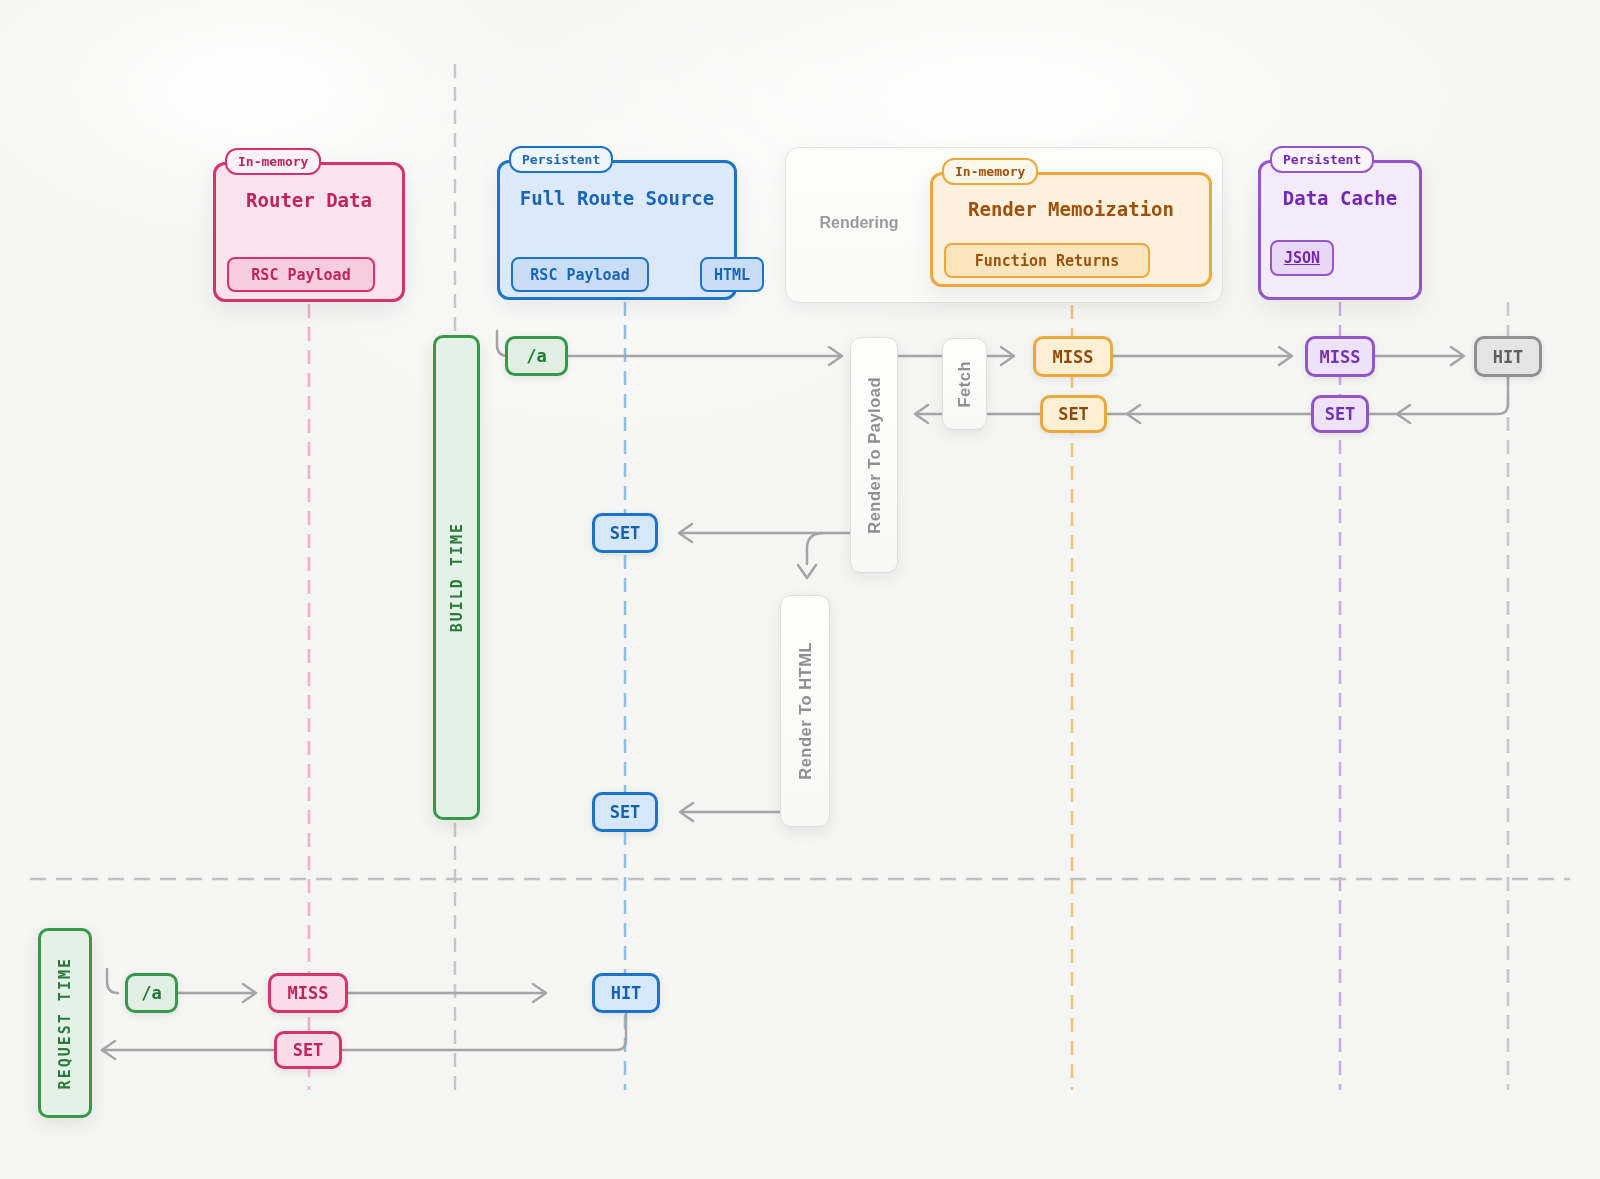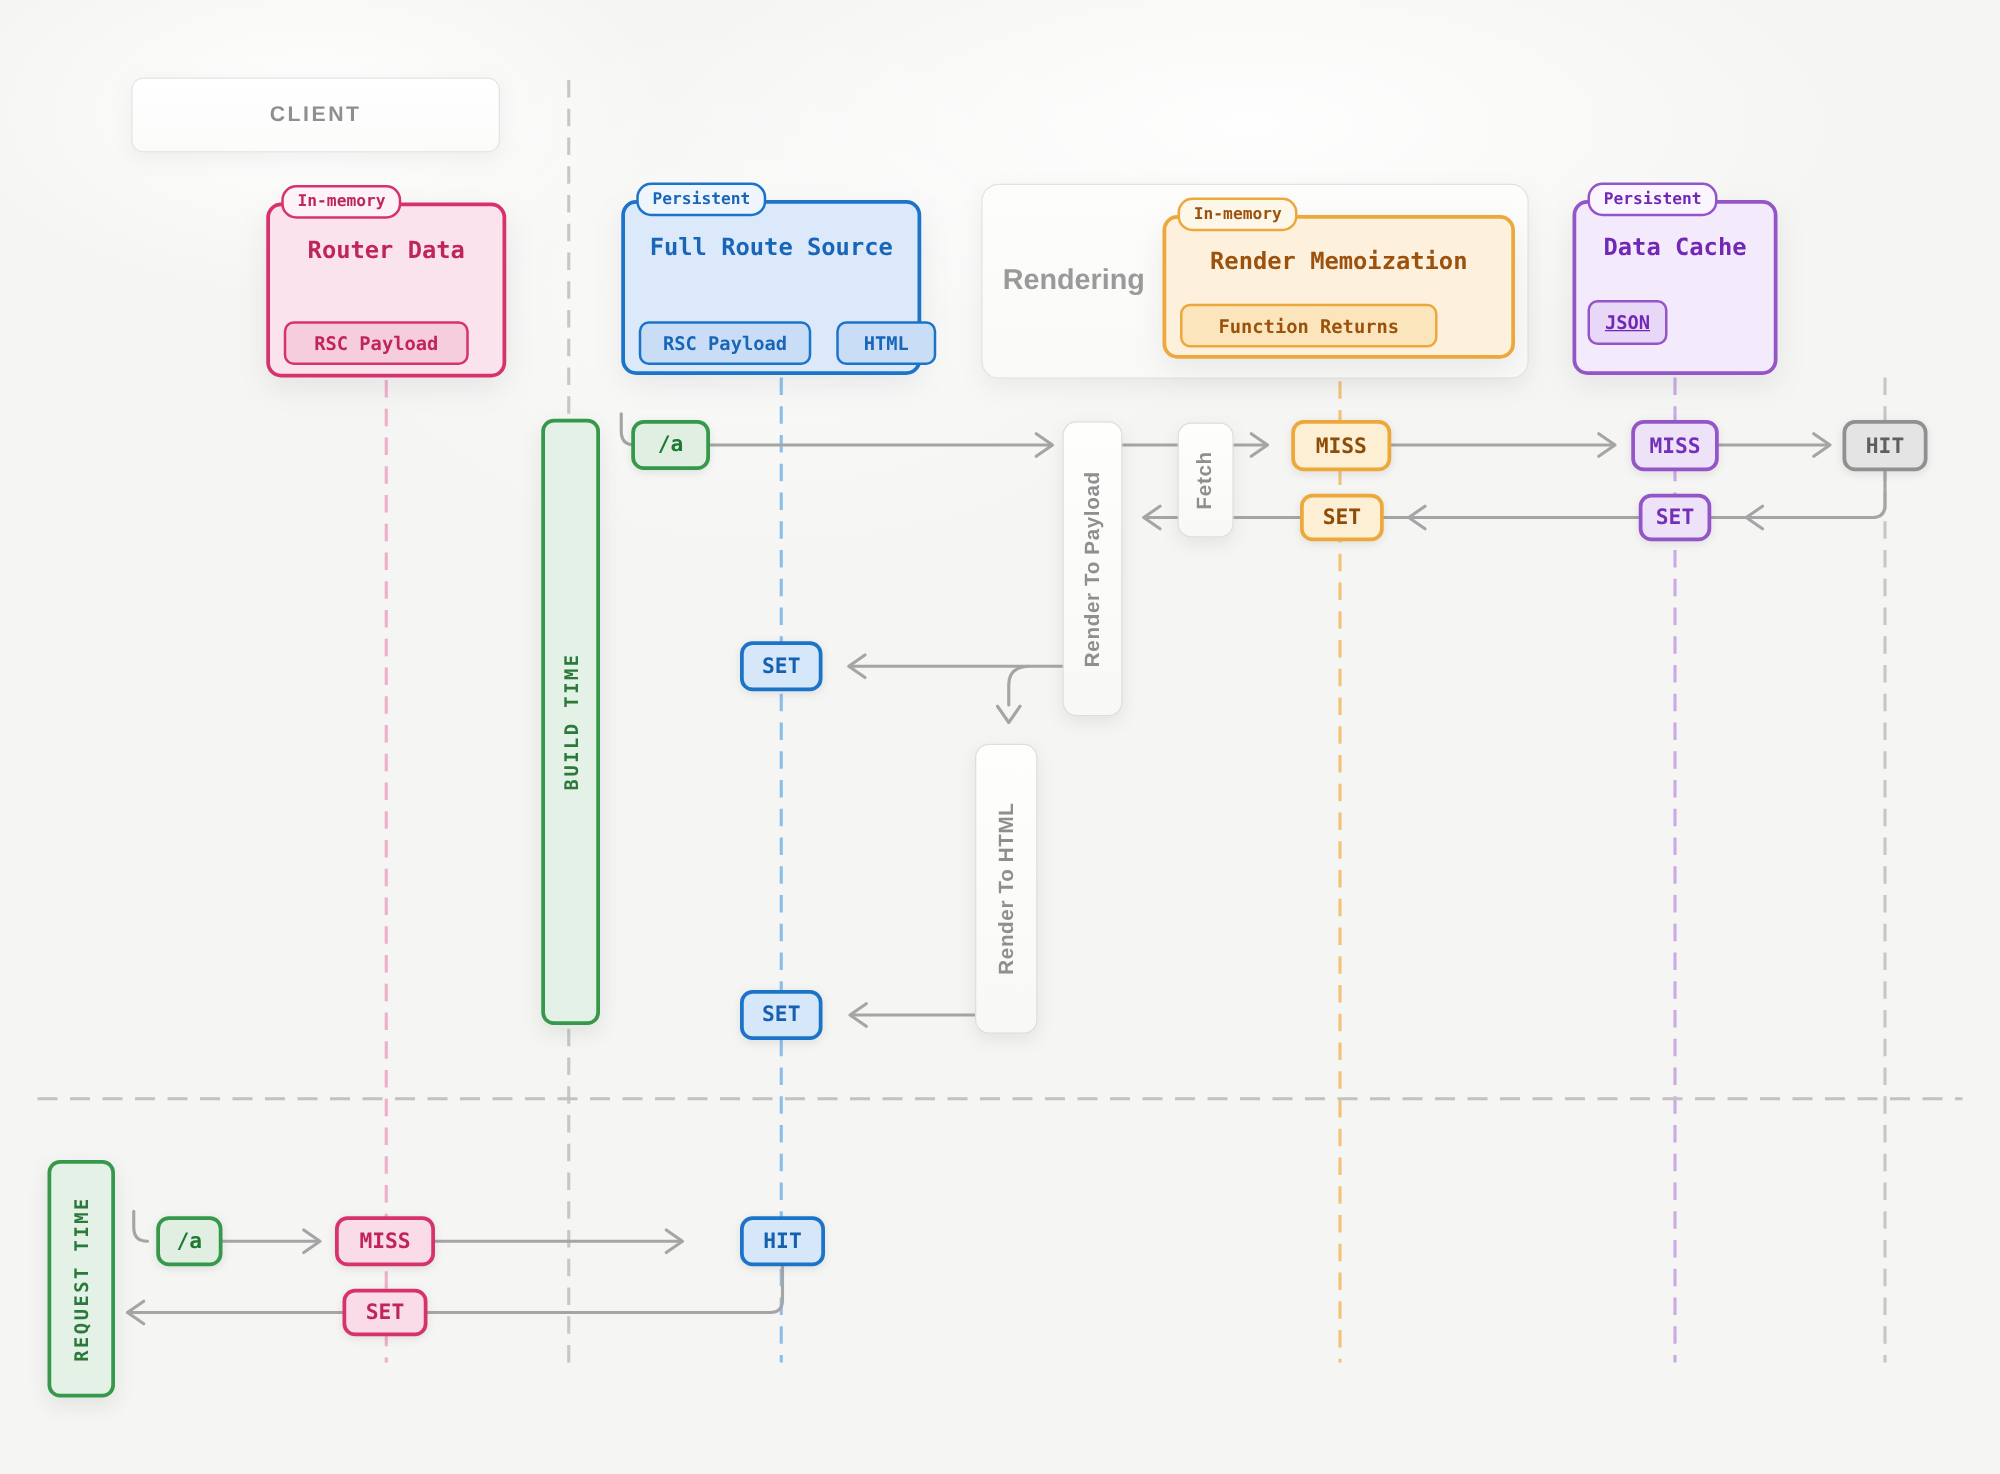--- a/index.html
+++ b/index.html
@@ -91,21 +91,21 @@
 
   
   .rendering-box {
     background: linear-gradient(#fdfdfc, #f9f9f7);
     border: 1.5px solid #e2e2e0;
     border-radius: 14px;
     box-shadow: 0 6px 18px rgba(130,130,140,0.10);
   }
   .rendering-label {
     display: flex; align-items: center; justify-content: center;
-    color: #9a9a9a; font-size: 23px; font-weight: bold;
+    color: #9a9a9a; font-size: 16px; font-weight: bold;
   }
 
   
   .process-box {
     display: flex; align-items: center; justify-content: center;
     background: linear-gradient(#fefefd, #f8f8f6);
     border: 1.5px solid #dedede;
     border-radius: 11px;
     box-shadow: 0 5px 14px rgba(110,110,120,0.12);
     z-index: 5;
@@ -201,34 +201,31 @@
       <path d="M107,969 V982 Q107,993 118,993"></path>
       <path d="M177,993 H253"></path>
       <path d="M243,984 L256,993 L243,1002"></path>
       <path d="M348,993 H543"></path>
       <path d="M533,984 L546,993 L533,1002"></path>
       <path d="M626,1013 V1040 Q626,1050 616,1050 H102"></path>
       <path d="M115,1041 L102,1050 L115,1059"></path>
     </g>
   </svg>
 
-  <div class="abs zone-header" style="left:105px; top:62px; width:295px; height:60px;">
-    <span>CLIENT</span>
-  </div>
 
   <div class="abs cache-box pink-box" style="left:213px; top:162px; width:192px; height:140px; z-index:4;"></div>
   <div class="abs tag pink-tag" style="left:225px; top:148px;">In-memory</div>
   <div class="abs cache-title pink-text" style="left:213px; top:189px; width:192px; z-index:5;">Router Data</div>
   <div class="abs inner-badge pink-badge" style="left:227px; top:257px; width:148px; height:35px;">RSC Payload</div>
 
   <div class="abs cache-box blue-box" style="left:497px; top:160px; width:240px; height:140px; z-index:4;"></div>
   <div class="abs tag blue-tag" style="left:509px; top:146px;">Persistent</div>
   <div class="abs cache-title blue-text" style="left:497px; top:187px; width:240px; z-index:5;">Full Route Source</div>
   <div class="abs inner-badge blue-badge" style="left:511px; top:257px; width:138px; height:35px;">RSC Payload</div>
-  <div class="abs inner-badge blue-badge" style="left:669px; top:257px; width:80px; height:35px;">HTML</div>
+  <div class="abs inner-badge blue-badge" style="left:700px; top:257px; width:64px; height:35px;">HTML</div>
 
   <div class="abs rendering-box" style="left:785px; top:147px; width:438px; height:156px; z-index:3;"></div>
   <div class="abs rendering-label" style="left:793px; top:208px; width:132px; height:30px; z-index:4;">Rendering</div>
   <div class="abs cache-box orange-box" style="left:930px; top:172px; width:282px; height:115px; z-index:4;"></div>
   <div class="abs tag orange-tag" style="left:942px; top:158px;">In-memory</div>
   <div class="abs cache-title orange-text" style="left:930px; top:198px; width:282px; z-index:5;">Render Memoization</div>
   <div class="abs inner-badge orange-badge" style="left:944px; top:243px; width:206px; height:35px;">Function Returns</div>
 
   <div class="abs cache-box purple-box" style="left:1258px; top:160px; width:164px; height:140px; z-index:4;"></div>
   <div class="abs tag purple-tag" style="left:1270px; top:146px;">Persistent</div>

